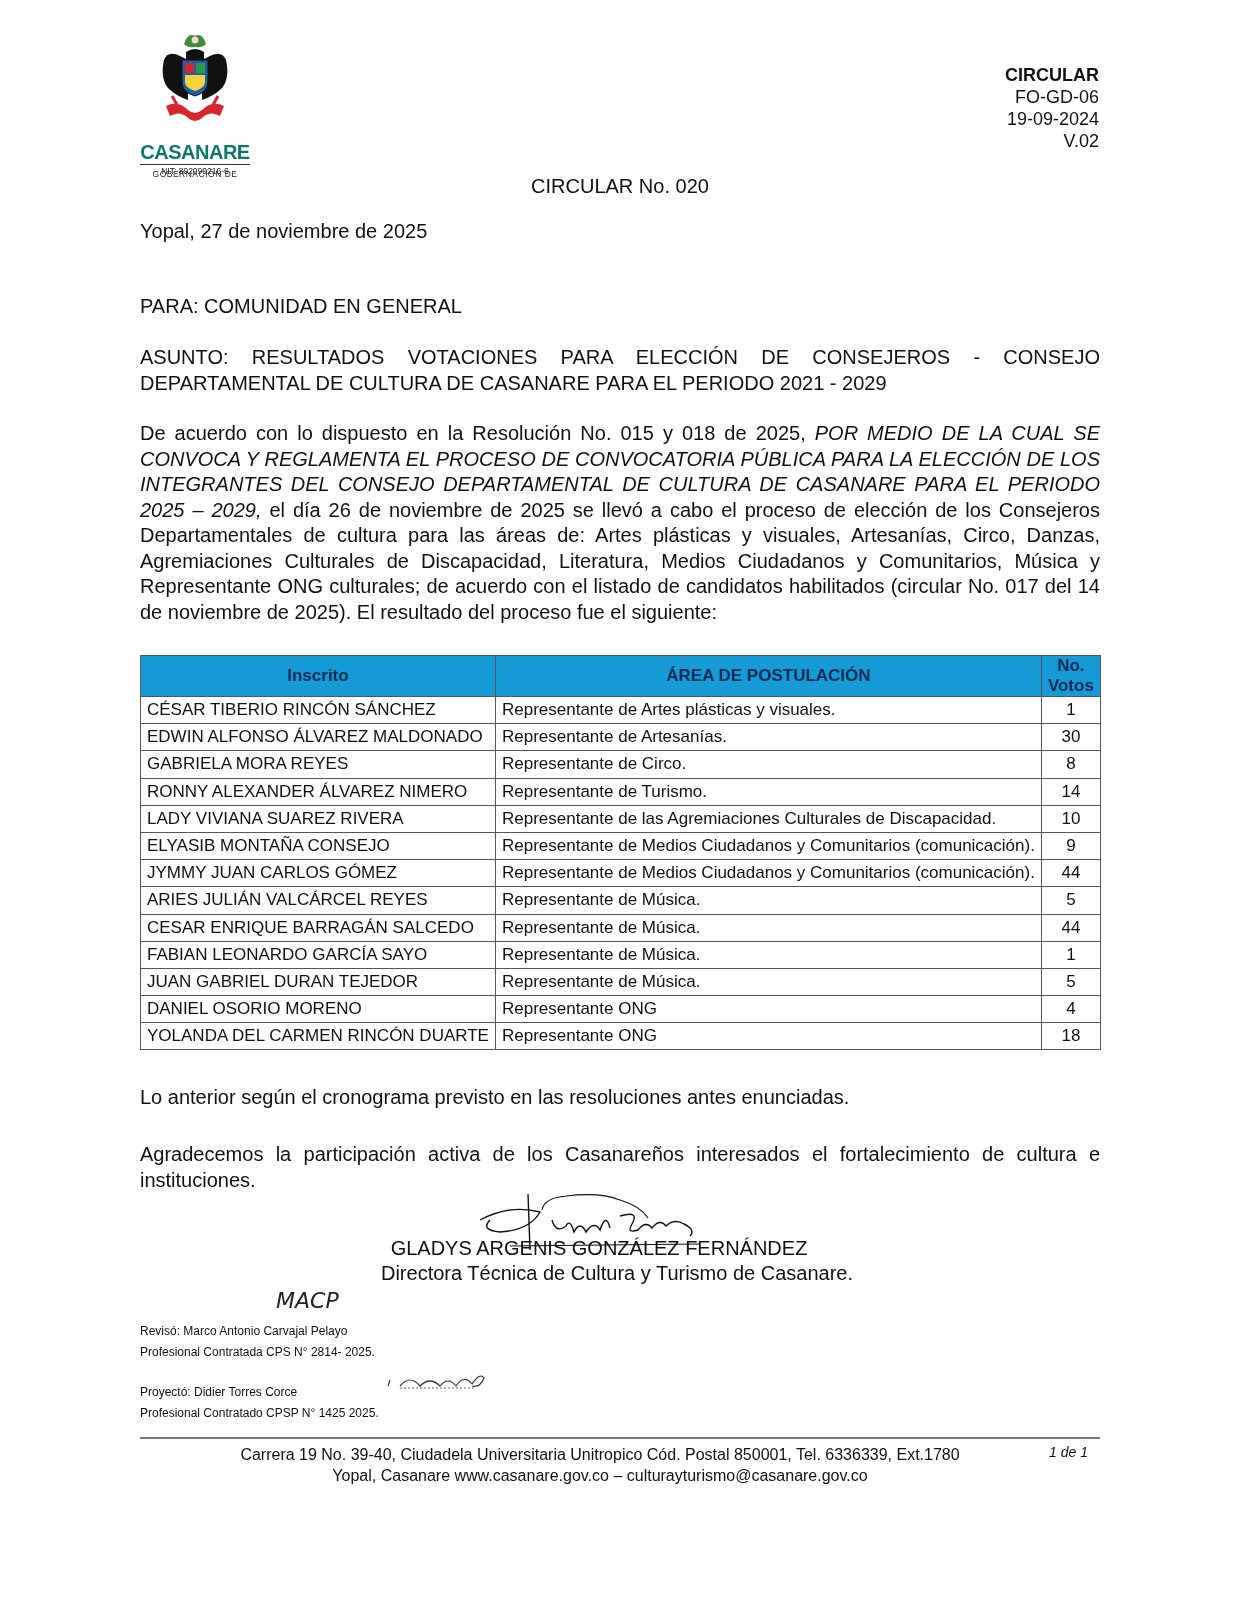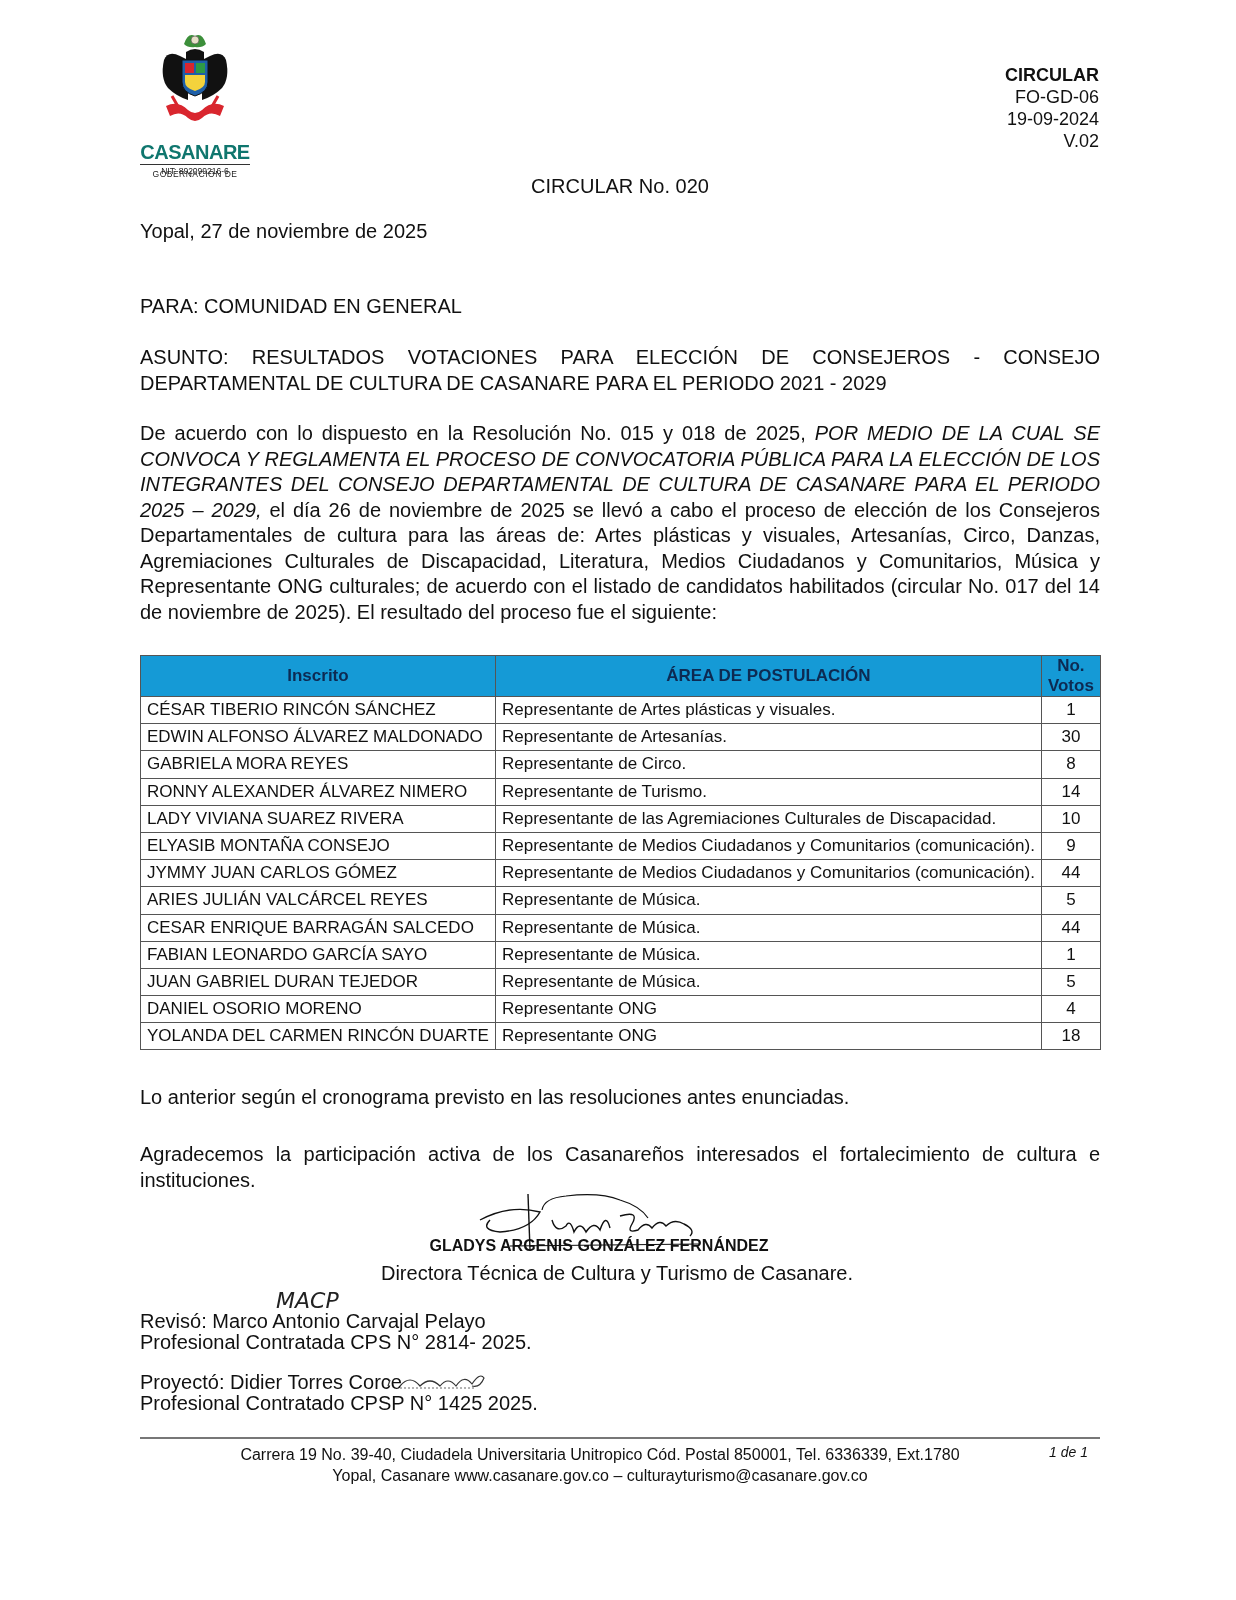--- a/index.html
+++ b/index.html
@@ -13,25 +13,25 @@
   .code-block { right:137px; top:64px; text-align:right; font-size:18px; line-height:22px; }
   .code-block .b { font-weight:bold; }
   .circ-no { left:0; width:1236px; top:175px; text-align:center; font-size:20px; }
   .circ-no span { position:relative; left:2px; }
   .txt { left:140px; width:960px; font-size:20px; line-height:25.5px; }
   .just-last { text-align:justify; text-align-last:left; }
   table.res { position:absolute; left:140px; top:655px; width:960px; border-collapse:collapse; font-family:"Liberation Sans", sans-serif; font-size:17px; }
   table.res th { background:#159ad6; color:#0d2a52; font-weight:bold; height:26px; border:1.5px solid #555; padding:0 6px; font-size:17px; }
   table.res td { height:26.2px; border:1.5px solid #555; padding:0 6px; white-space:nowrap; }
   table.res td.num { text-align:center; }
-  .sig-name { left:0; width:1200px; top:1237px; text-align:center; font-size:16px; font-weight:bold; }
+  .sig-name { left:0; width:1200px; top:1237px; text-align:center; font-size:20px; font-weight:normal; }
   .sig-name span { position:relative; left:-1px; }
   .sig-title { left:0; width:1236px; top:1262px; text-align:center; font-size:20px; }
   .sig-title span { position:relative; left:-1px; }
-  .small { left:140px; font-size:20px; line-height:21px; }
+  .small { left:140px; font-size:12px; line-height:21px;margin-top:10px; }
   .footer-line { left:140px; top:1437px; width:960px; height:2px; background:#777; }
   .footer { left:140px; width:960px; top:1444px; text-align:center; font-size:16px; line-height:21px; }
   .pg { right:148px; top:1444px; font-size:14px; font-style:italic; }
   svg.sigsvg { position:absolute; }
 </style>
 </head>
 <body>
 
 <div class="abs logo">
   <svg class="crest" viewBox="0 0 74 100">

